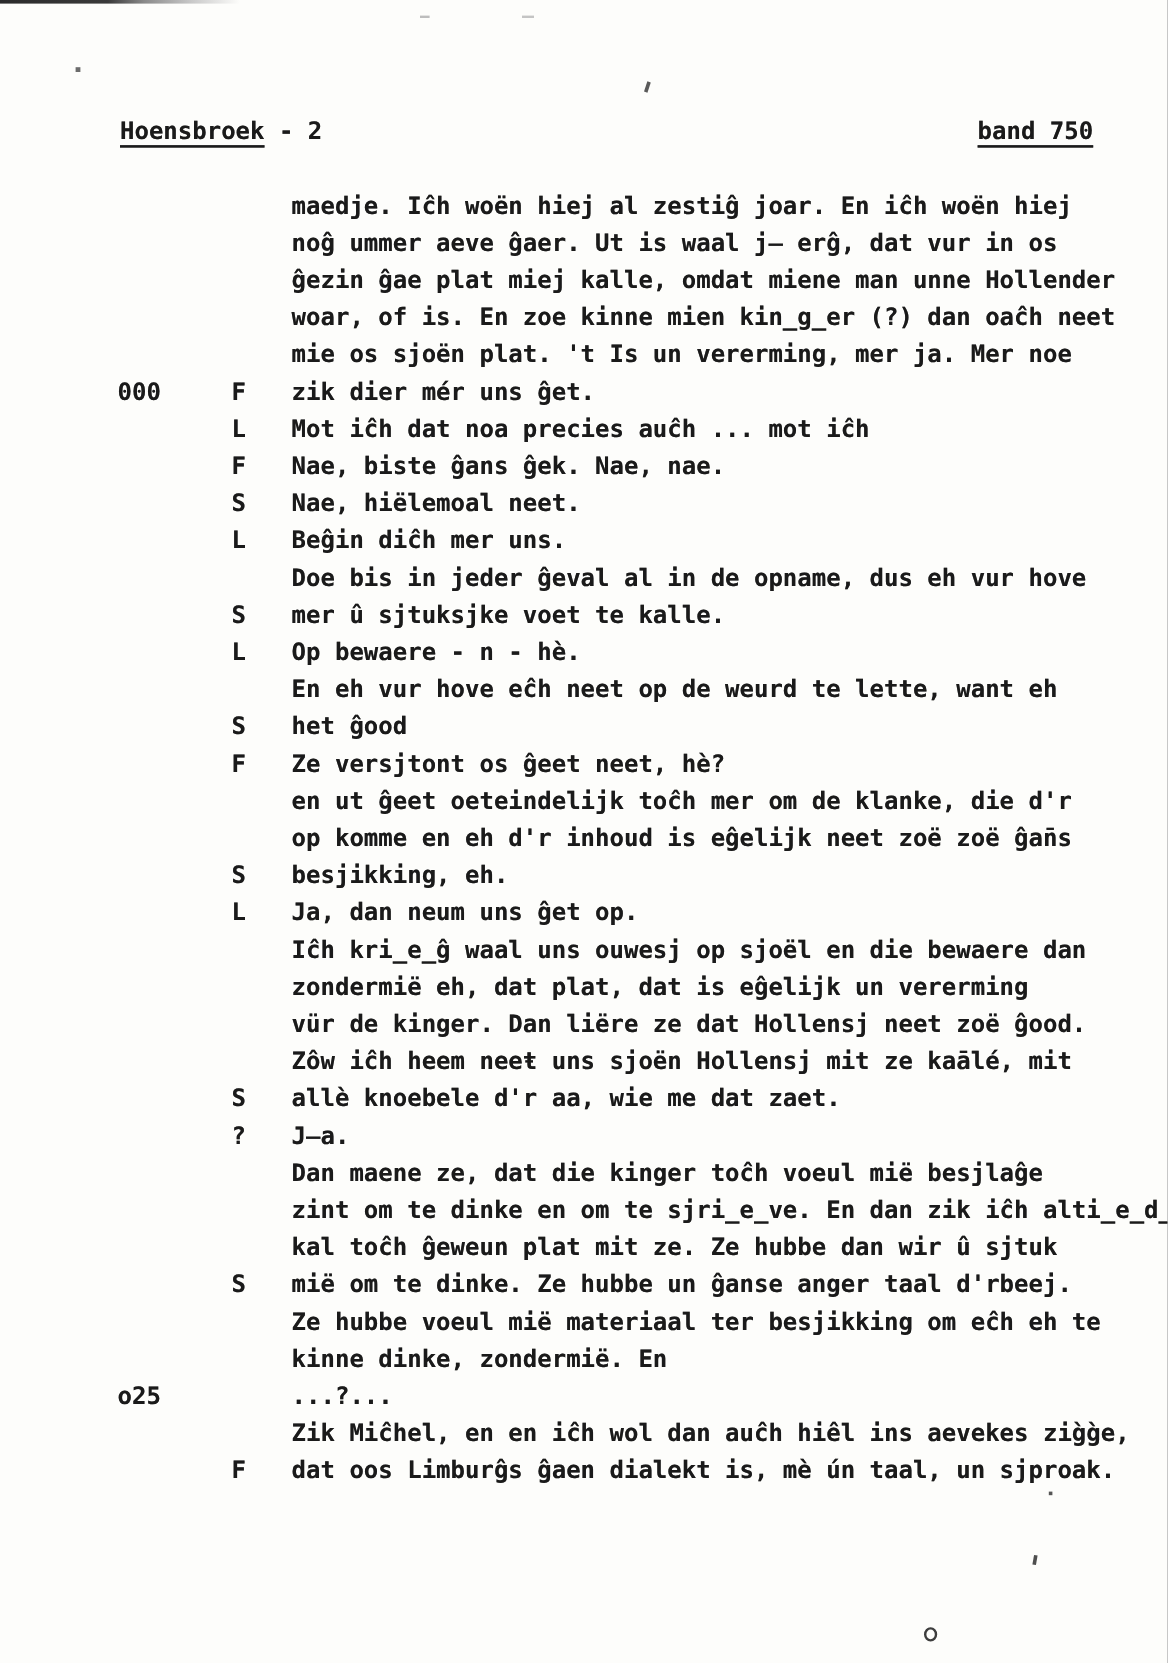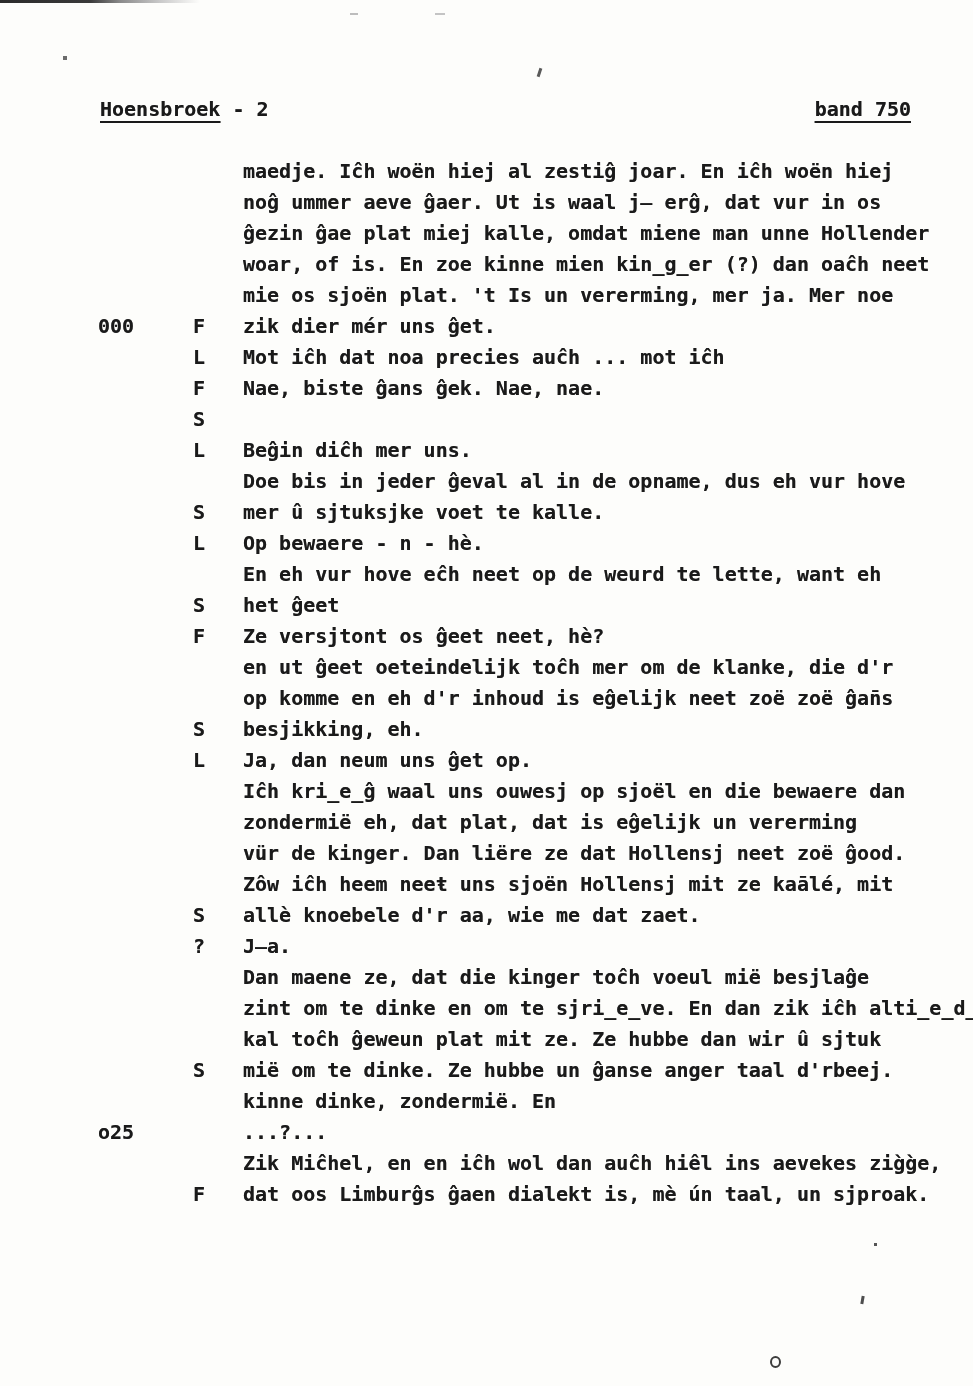--- a/index.html
+++ b/index.html
@@ -76,40 +76,41 @@
         <div class="cell-text"><div class="line">Mot iĉh dat noa precies auĉh ... mot iĉh</div></div>
       </div>
       <div class="row">
         <div class="cell-time"></div>
         <div class="cell-speaker">F</div>
         <div class="cell-text"><div class="line">Nae, biste ĝans ĝek. Nae, nae.</div></div>
       </div>
       <div class="row">
         <div class="cell-time"></div>
         <div class="cell-speaker">S</div>
+        <div class="cell-text"><div class="line">Nae, hiëlemoal neet.</div></div>
       </div>
       <div class="row">
         <div class="cell-time"></div>
         <div class="cell-speaker">L</div>
         <div class="cell-text"><div class="line">Beĝin diĉh mer uns.</div></div>
       </div>
       <div class="row">
         <div class="cell-time"></div>
         <div class="cell-speaker">S</div>
         <div class="cell-text"><div class="line">Doe bis in jeder ĝeval al in de opname, dus eh vur hove</div><div class="line">mer û sjtuksjke voet te kalle.</div></div>
       </div>
       <div class="row">
         <div class="cell-time"></div>
         <div class="cell-speaker">L</div>
         <div class="cell-text"><div class="line">Op bewaere - n - hè.</div></div>
       </div>
       <div class="row">
         <div class="cell-time"></div>
         <div class="cell-speaker">S</div>
-        <div class="cell-text"><div class="line">En eh vur hove eĉh neet op de weurd te lette, want eh</div><div class="line">het ĝeet</div></div>
+        <div class="cell-text"><div class="line">En eh vur hove eĉh neet op de weurd te lette, want eh</div><div class="line">het ĝood</div></div>
       </div>
       <div class="row">
         <div class="cell-time"></div>
         <div class="cell-speaker">F</div>
         <div class="cell-text"><div class="line">Ze versjtont os ĝeet neet, hè?</div></div>
       </div>
       <div class="row">
         <div class="cell-time"></div>
         <div class="cell-speaker">S</div>
         <div class="cell-text"><div class="line">en ut ĝeet oeteindelijk toĉh mer om de klanke, die d'r</div><div class="line">op komme en eh d'r inhoud is eĝelijk neet zoë zoë ĝan̄s</div><div class="line">besjikking, eh.</div></div>
@@ -130,21 +131,21 @@
         <div class="cell-text"><div class="line">J̶a.</div></div>
       </div>
       <div class="row">
         <div class="cell-time"></div>
         <div class="cell-speaker">S</div>
         <div class="cell-text"><div class="line">Dan maene ze, dat die kinger toĉh voeul mië besjlaĝe</div><div class="line">zint om te dinke en om te sjri̲e̲ve. En dan zik iĉh alti̲e̲d̲$</div><div class="line">kal toĉh ĝeweun plat mit ze. Ze hubbe dan wir û sjtuk</div><div class="line">mië om te dinke. Ze hubbe un ĝanse anger taal d'rbeej.</div></div>
       </div>
       <div class="row">
         <div class="cell-time">o25</div>
         <div class="cell-speaker"></div>
-        <div class="cell-text"><div class="line">kinne dinke, zondermië. En</div><div class="line">...?...</div></div>
+        <div class="cell-text"><div class="line">Ze hubbe voeul mië materiaal ter besjikking om eĉh eh te</div><div class="line">kinne dinke, zondermië. En</div><div class="line">...?...</div></div>
       </div>
       <div class="row">
         <div class="cell-time"></div>
         <div class="cell-speaker">F</div>
         <div class="cell-text"><div class="line">Zik Miĉhel, en en iĉh wol dan auĉh hiêl ins aevekes zig̀g̀e,</div><div class="line">dat oos Limburĝs ĝaen dialekt is, mè ún taal, un sjproak.</div></div>
       </div>
     </main>
 
 </div>
 

